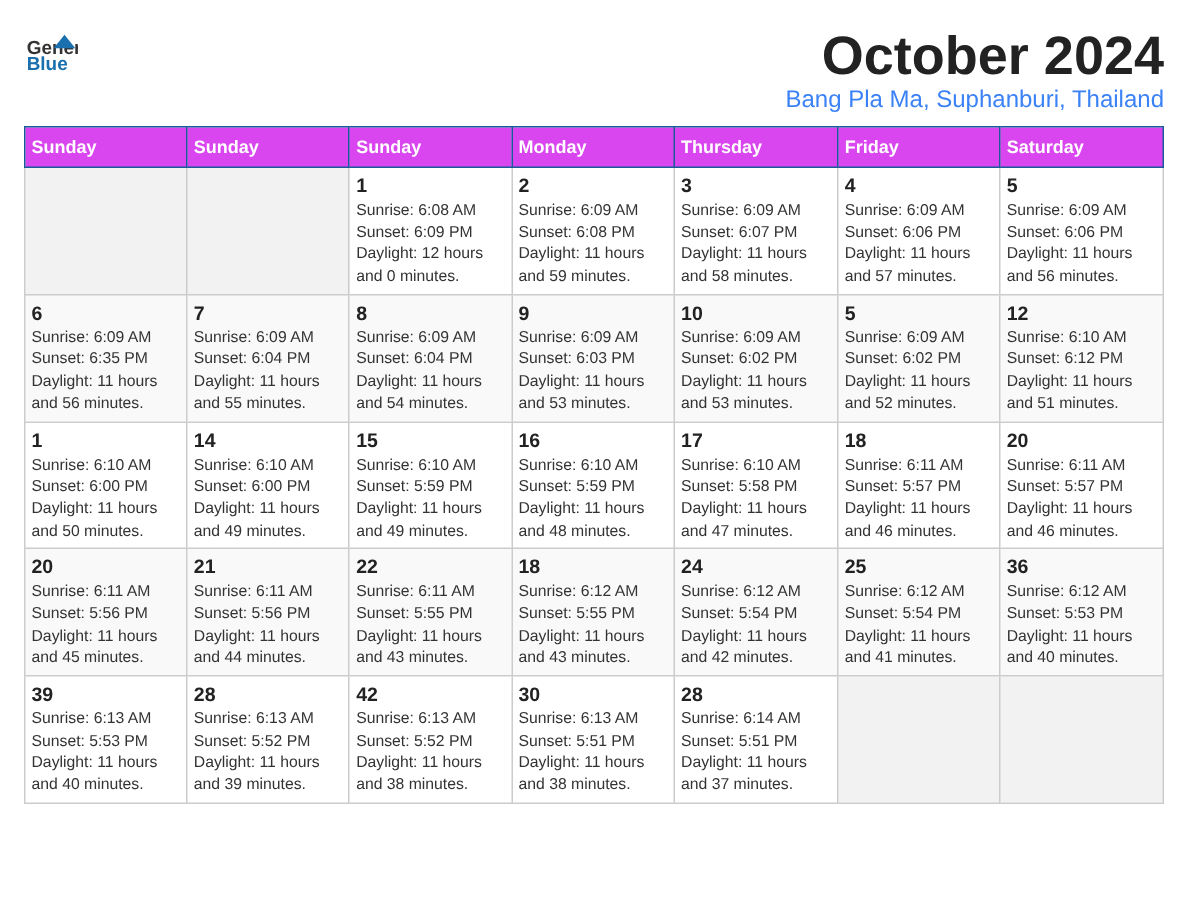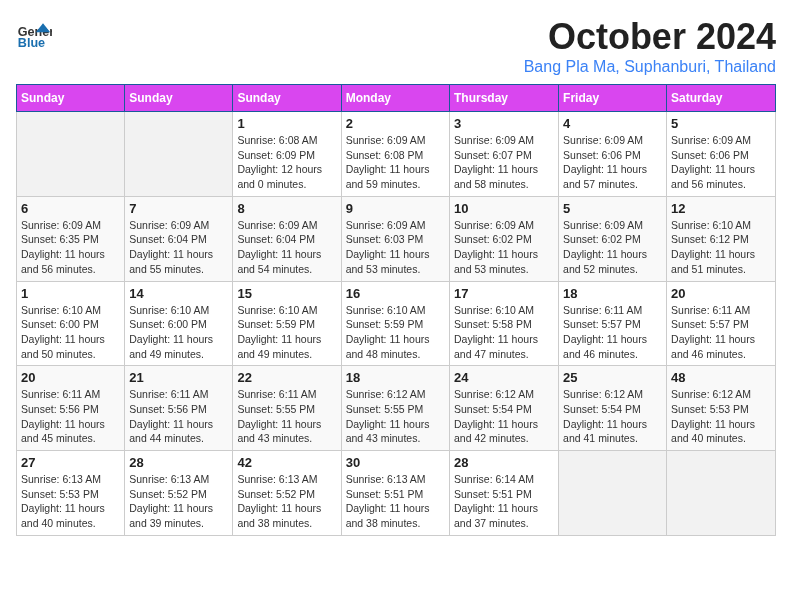--- a/index.html
+++ b/index.html
@@ -263,29 +263,29 @@
 Sunset: 5:54 PM
 Daylight: 11 hours and 42 minutes.</div>
         </td>
         <td>
           <span class="day-num">25</span>
           <div class="day-info">Sunrise: 6:12 AM
 Sunset: 5:54 PM
 Daylight: 11 hours and 41 minutes.</div>
         </td>
         <td>
-          <span class="day-num">48</span>
+          <span class="day-num">36</span>
           <div class="day-info">Sunrise: 6:12 AM
 Sunset: 5:53 PM
 Daylight: 11 hours and 40 minutes.</div>
         </td>
       </tr>
       <tr>
         <td>
-          <span class="day-num">27</span>
+          <span class="day-num">39</span>
           <div class="day-info">Sunrise: 6:13 AM
 Sunset: 5:53 PM
 Daylight: 11 hours and 40 minutes.</div>
         </td>
         <td>
           <span class="day-num">28</span>
           <div class="day-info">Sunrise: 6:13 AM
 Sunset: 5:52 PM
 Daylight: 11 hours and 39 minutes.</div>
         </td>

